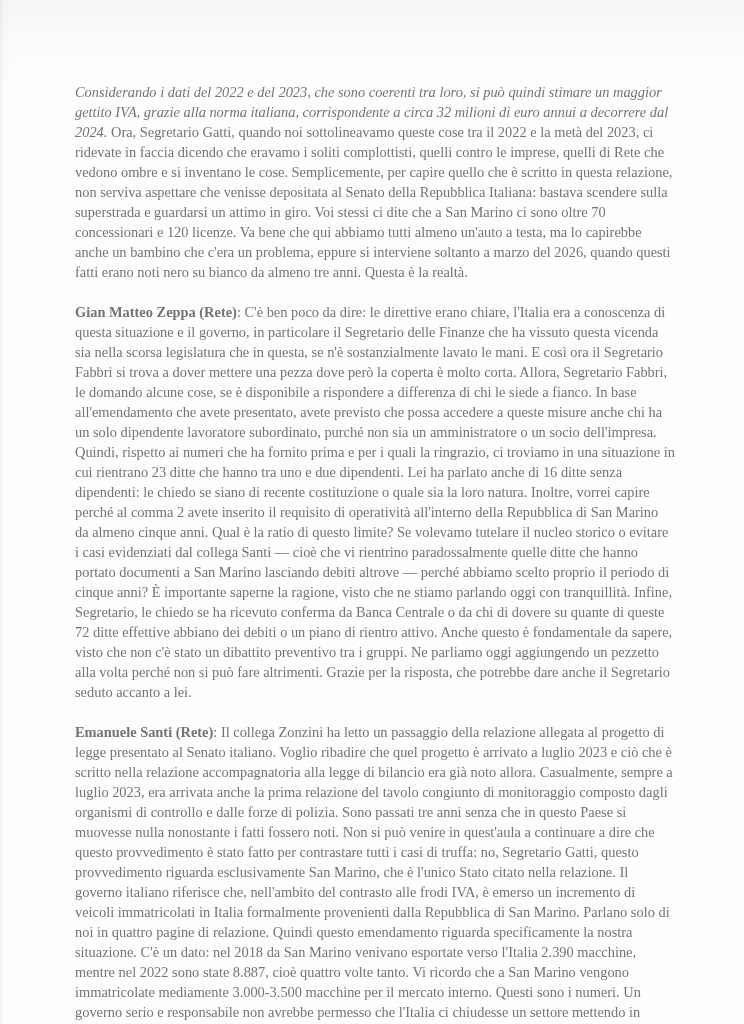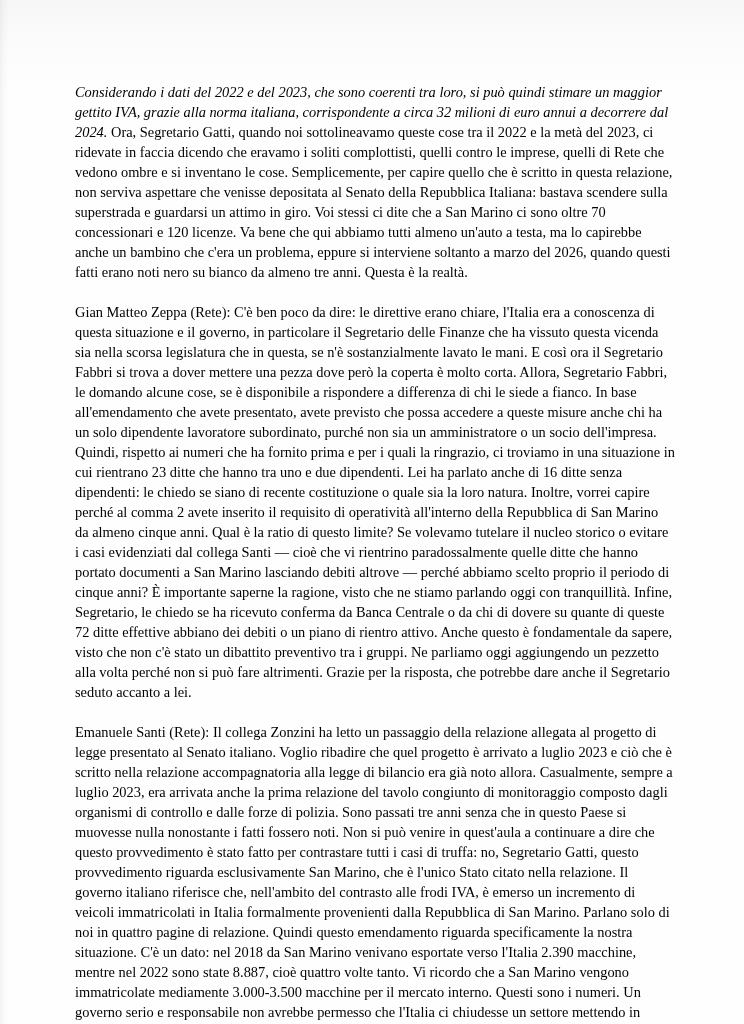--- a/index.html
+++ b/index.html
@@ -9,21 +9,21 @@
     font-family: "Liberation Serif", "DejaVu Serif", serif;
   }
   .sheet {
     position: relative;
     width: 744px;
     height: 1024px;
     margin: 0 auto;
     background: #fefefe;
     overflow: hidden;
     box-sizing: border-box;
-    color: #000000;
+    color: #737373;
   }
   
   .sheet::before {
     content: "";
     position: absolute;
     inset: 0;
     pointer-events: none;
     background:
       linear-gradient(180deg, rgba(0,0,0,0.030) 0px, rgba(0,0,0,0.012) 38px, rgba(0,0,0,0) 90px),
       linear-gradient(90deg, rgba(0,0,0,0.05) 0px, rgba(0,0,0,0.015) 4px, rgba(0,0,0,0) 10px);
@@ -36,21 +36,21 @@
     font-size: 14.4px;
     line-height: 20px;
     text-align: left;
   }
   p.para {
     margin: 0 0 20px 0;
     padding: 0;
   }
   p.para:last-of-type { margin-bottom: 0; }
   em.lead-quote { font-style: italic; }
-  strong.speaker { font-weight: normal; }
+  strong.speaker { font-weight: bold; }
 </style>
 </head>
 <body>
 
 <div class="sheet">
   <div class="content">
 
     <p class="para"><em class="lead-quote">Considerando i dati del 2022 e del 2023, che sono coerenti tra loro, si può quindi stimare un maggior gettito IVA, grazie alla norma italiana, corrispondente a circa 32 milioni di euro annui a decorrere dal 2024.</em> <span>Ora, Segretario Gatti, quando noi sottolineavamo queste cose tra il 2022 e la metà del 2023, ci ridevate in faccia dicendo che eravamo i soliti complottisti, quelli contro le imprese, quelli di Rete che vedono ombre e si inventano le cose. Semplicemente, per capire quello che è scritto in questa relazione, non serviva aspettare che venisse depositata al Senato della Repubblica Italiana: bastava scendere sulla superstrada e guardarsi un attimo in giro. Voi stessi ci dite che a San Marino ci sono oltre 70 concessionari e 120 licenze. Va bene che qui abbiamo tutti almeno un'auto a testa, ma lo capirebbe anche un bambino che c'era un problema, eppure si interviene soltanto a marzo del 2026, quando questi fatti erano noti nero su bianco da almeno tre anni. Questa è la realtà.</span></p>
 
     <p class="para"><strong class="speaker">Gian Matteo Zeppa (Rete)</strong><span>: C'è ben poco da dire: le direttive erano chiare, l'Italia era a conoscenza di questa situazione e il governo, in particolare il Segretario delle Finanze che ha vissuto questa vicenda sia nella scorsa legislatura che in questa, se n'è sostanzialmente lavato le mani. E così ora il Segretario Fabbri si trova a dover mettere una pezza dove però la coperta è molto corta. Allora, Segretario Fabbri, le domando alcune cose, se è disponibile a rispondere a differenza di chi le siede a fianco. In base all'emendamento che avete presentato, avete previsto che possa accedere a queste misure anche chi ha un solo dipendente lavoratore subordinato, purché non sia un amministratore o un socio dell'impresa. Quindi, rispetto ai numeri che ha fornito prima e per i quali la ringrazio, ci troviamo in una situazione in cui rientrano 23 ditte che hanno tra uno e due dipendenti. Lei ha parlato anche di 16 ditte senza dipendenti: le chiedo se siano di recente costituzione o quale sia la loro natura. Inoltre, vorrei capire perché al comma 2 avete inserito il requisito di operatività all'interno della Repubblica di San Marino da almeno cinque anni. Qual è la ratio di questo limite? Se volevamo tutelare il nucleo storico o evitare i casi evidenziati dal collega Santi — cioè che vi rientrino paradossalmente quelle ditte che hanno portato documenti a San Marino lasciando debiti altrove — perché abbiamo scelto proprio il periodo di cinque anni? È importante saperne la ragione, visto che ne stiamo parlando oggi con tranquillità. Infine, Segretario, le chiedo se ha ricevuto conferma da Banca Centrale o da chi di dovere su quante di queste 72 ditte effettive abbiano dei debiti o un piano di rientro attivo. Anche questo è fondamentale da sapere, visto che non c'è stato un dibattito preventivo tra i gruppi. Ne parliamo oggi aggiungendo un pezzetto alla volta perché non si può fare altrimenti. Grazie per la risposta, che potrebbe dare anche il Segretario seduto accanto a lei.</span></p>

